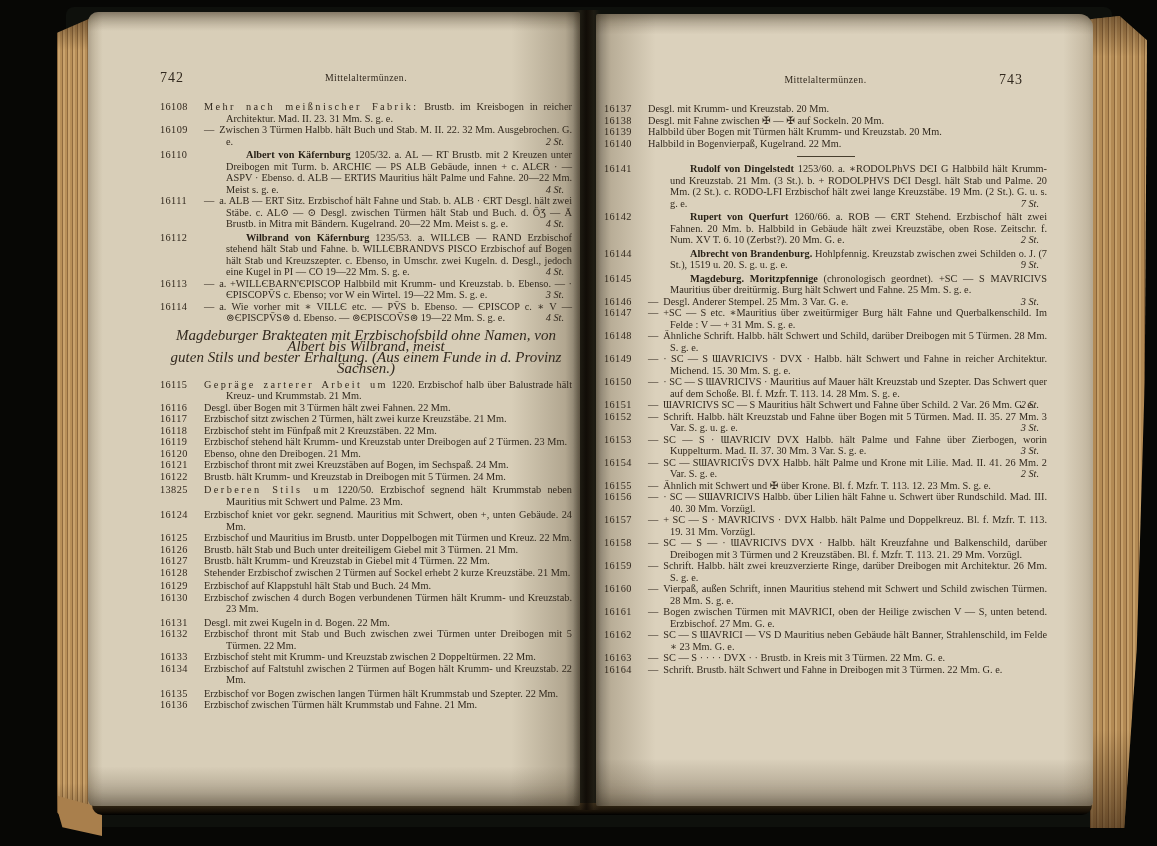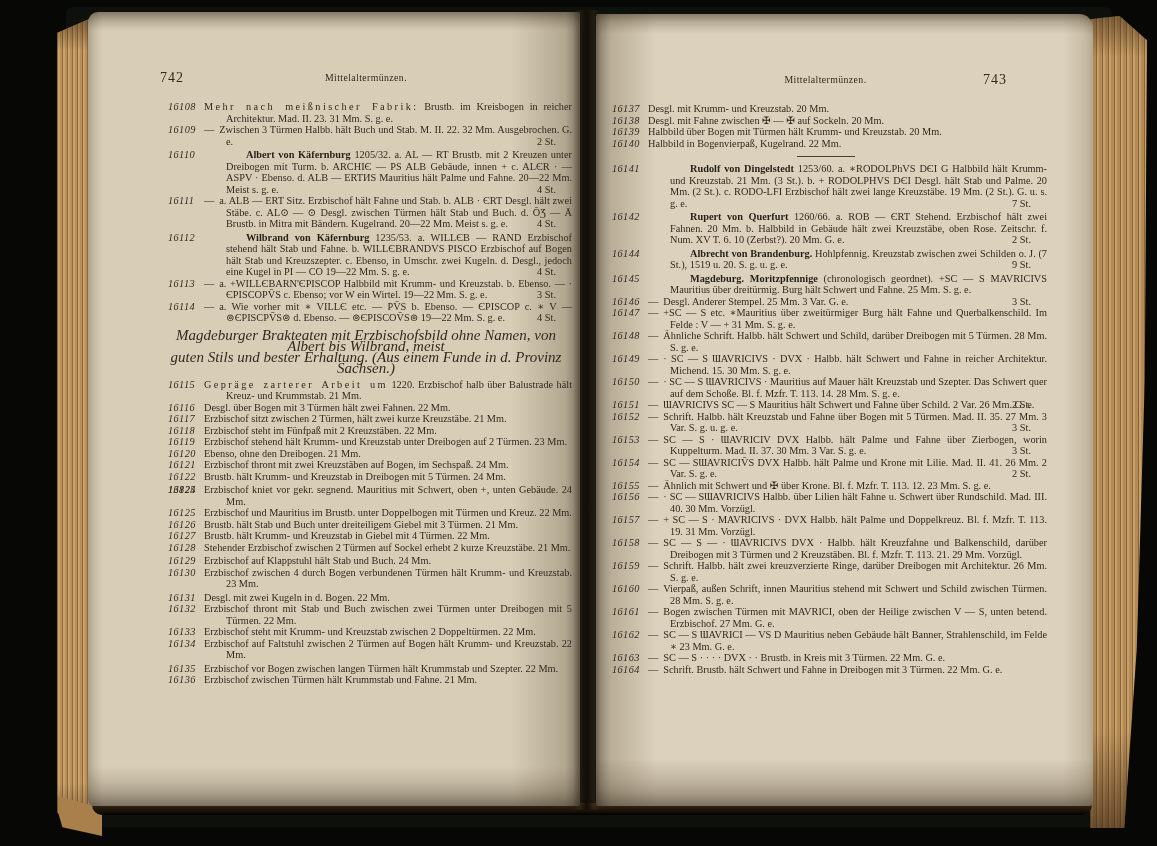--- a/index.html
+++ b/index.html
@@ -63,31 +63,31 @@
     background:linear-gradient(180deg,#392c18 0,#171007 70%,#000 100%);
     border-radius:0 0 10px 10px;
   }
   
   .content{position:absolute;top:0;left:0;right:0;bottom:0;}
   .page-left .content{padding:60px 8px 0 72px;}
   .page-right .content{padding:60px 46px 0 8px;}
   .phead{position:relative;text-align:center;font-size:9.8px;height:14px;margin-bottom:15px;letter-spacing:.4px;}
   .pnum{position:absolute;top:-2px;font-size:14px;letter-spacing:1px;}
   .pnum.l{left:0;}
-  .pnum.r{right:40px;}
+  .pnum.r{right:24px;}
   
   .entries{font-size:10.3px;line-height:11.5px;}
   .entry{position:relative;padding-left:44px;}
   .entry.gap{margin-top:2px;}
-  .num{position:absolute;left:8px;top:0;letter-spacing:.4px;font-style:italic;}
+  .num{position:absolute;left:0;top:0;letter-spacing:.4px;}
   .ebody{padding-left:22px;text-indent:-22px;text-align:justify;}
   .dash{padding-right:5px;}
   .spaced{letter-spacing:2.4px;word-spacing:2px;}
   .bold{font-weight:bold;color:#261f15;margin-left:42px;}
-  .st{position:absolute;right:16px;bottom:0;background:inherit;}
+  .st{position:absolute;right:8px;bottom:0;background:inherit;font-style:italic;}
   .note{font-style:italic;font-size:15px;line-height:11px;text-align:center;margin:6px 0 5px;}
   .rule{width:58px;height:1px;background:#463e2e;margin:7px auto 6px;}
 </style>
 </head>
 <body>
 
 <div class="layer book-back"></div>
 <div class="layer fan-left"></div>
 <div class="layer fan-right"></div>
 <div class="layer fan-corner"></div>
@@ -165,20 +165,21 @@
         <div class="entry">
           <span class="num">16121</span>
           <div class="ebody"><span class="plain">Erzbischof thront mit zwei Kreuzstäben auf Bogen, im Sechspaß. 24 Mm.</span></div>
         </div>
         <div class="entry">
           <span class="num">16122</span>
           <div class="ebody"><span class="plain">Brustb. hält Krumm- und Kreuzstab in Dreibogen mit 5 Türmen. 24 Mm.</span></div>
         </div>
         <div class="entry gap">
           <span class="num">13825</span>
+          <div class="ebody"><span class="spaced">Derberen Stils um</span><span class="plain"> 1220/50. Erzbischof segnend hält Krummstab neben Mauritius mit Schwert und Palme. 23 Mm.</span></div>
         </div>
         <div class="entry gap">
           <span class="num">16124</span>
           <div class="ebody"><span class="plain">Erzbischof kniet vor gekr. segnend. Mauritius mit Schwert, oben +, unten Gebäude. 24 Mm.</span></div>
         </div>
         <div class="entry">
           <span class="num">16125</span>
           <div class="ebody"><span class="plain">Erzbischof und Mauritius im Brustb. unter Doppelbogen mit Türmen und Kreuz. 22 Mm.</span></div>
         </div>
         <div class="entry">

